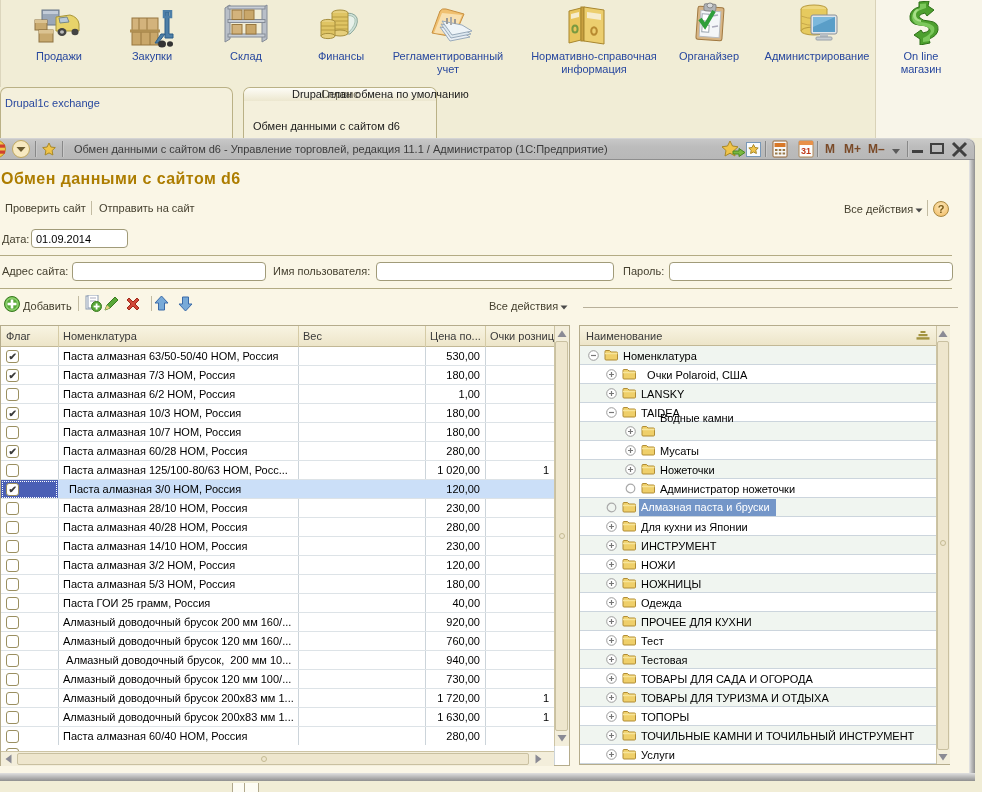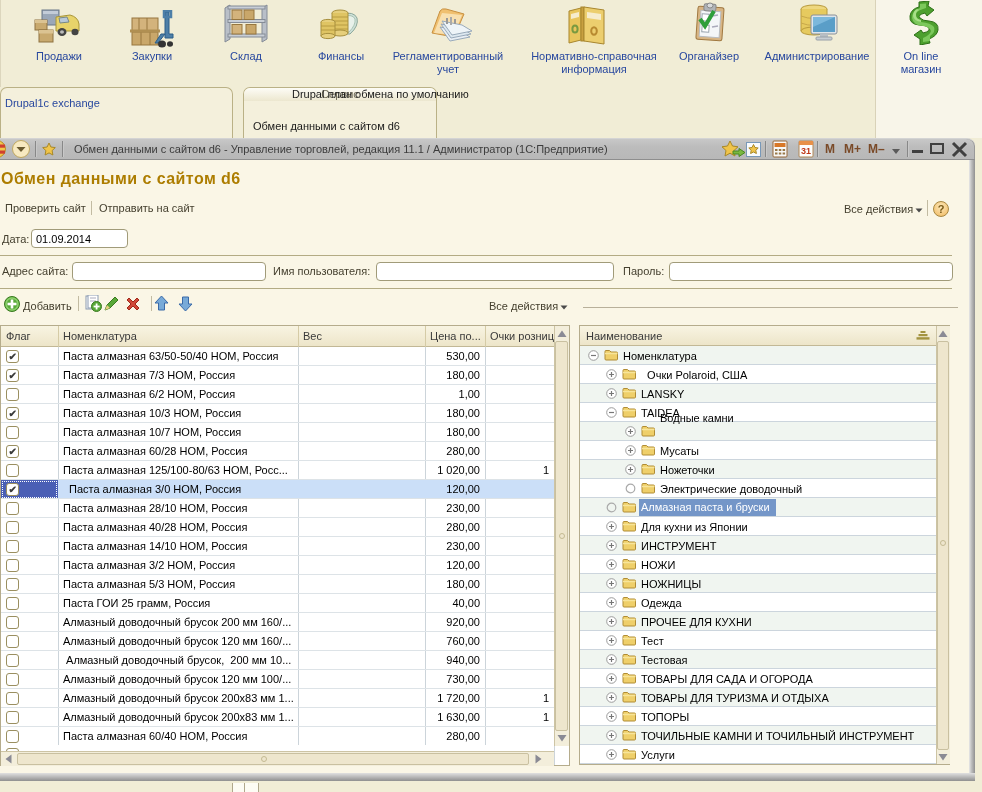--- a/index.html
+++ b/index.html
@@ -506,21 +506,21 @@
   </svg>
 <div class="ab" style="left:660px;top:464px;color:#000;">Ножеточки</div>
 <div class="ab" style="left:580px;top:479px;width:356px;height:19px;background:#ffffff;border-bottom:1px solid #ccd5dd;"></div>
 <svg class="ab" style="left:625px;top:483px" width="11" height="11" viewBox="0 0 11 11">
     <circle cx="5.5" cy="5.5" r="4.3" fill="none" stroke="#aaa" stroke-width="1.2"></circle>
   </svg>
 <svg class="ab" style="left:641px;top:482px" width="14" height="12" viewBox="0 0 14 12">
     <path d="M1 2.5 Q1 1.5 2 1.5 L5.5 1.5 L7 3 L12.5 3 Q13.5 3 13.5 4 L13.5 10 Q13.5 11 12.5 11 L2 11 Q1 11 1 10 Z" fill="#efcf6a" stroke="#b08c34"></path>
     <path d="M1 4.5 L13.5 4.5" stroke="#f7e49a" stroke-width="1.5"></path>
   </svg>
-<div class="ab" style="left:660px;top:483px;color:#000;">Электрические доводочный</div>
+<div class="ab" style="left:660px;top:483px;color:#000;">Администратор ножеточки</div>
 <div class="ab" style="left:580px;top:498px;width:356px;height:19px;background:#f0f5f0;border-bottom:1px solid #ccd5dd;"></div>
 <svg class="ab" style="left:606px;top:502px" width="11" height="11" viewBox="0 0 11 11">
     <circle cx="5.5" cy="5.5" r="4.3" fill="none" stroke="#aaa" stroke-width="1.2"></circle>
   </svg>
 <svg class="ab" style="left:622px;top:501px" width="14" height="12" viewBox="0 0 14 12">
     <path d="M1 2.5 Q1 1.5 2 1.5 L5.5 1.5 L7 3 L12.5 3 Q13.5 3 13.5 4 L13.5 10 Q13.5 11 12.5 11 L2 11 Q1 11 1 10 Z" fill="#efcf6a" stroke="#b08c34"></path>
     <path d="M1 4.5 L13.5 4.5" stroke="#f7e49a" stroke-width="1.5"></path>
   </svg>
 <div class="ab" style="left:639px;top:499px;height:17px;background:#7496c8;color:#fff;padding:2px 6px 0 2px;">Алмазная паста и бруски</div>
 <div class="ab" style="left:580px;top:517px;width:356px;height:19px;background:#ffffff;border-bottom:1px solid #ccd5dd;"></div>

